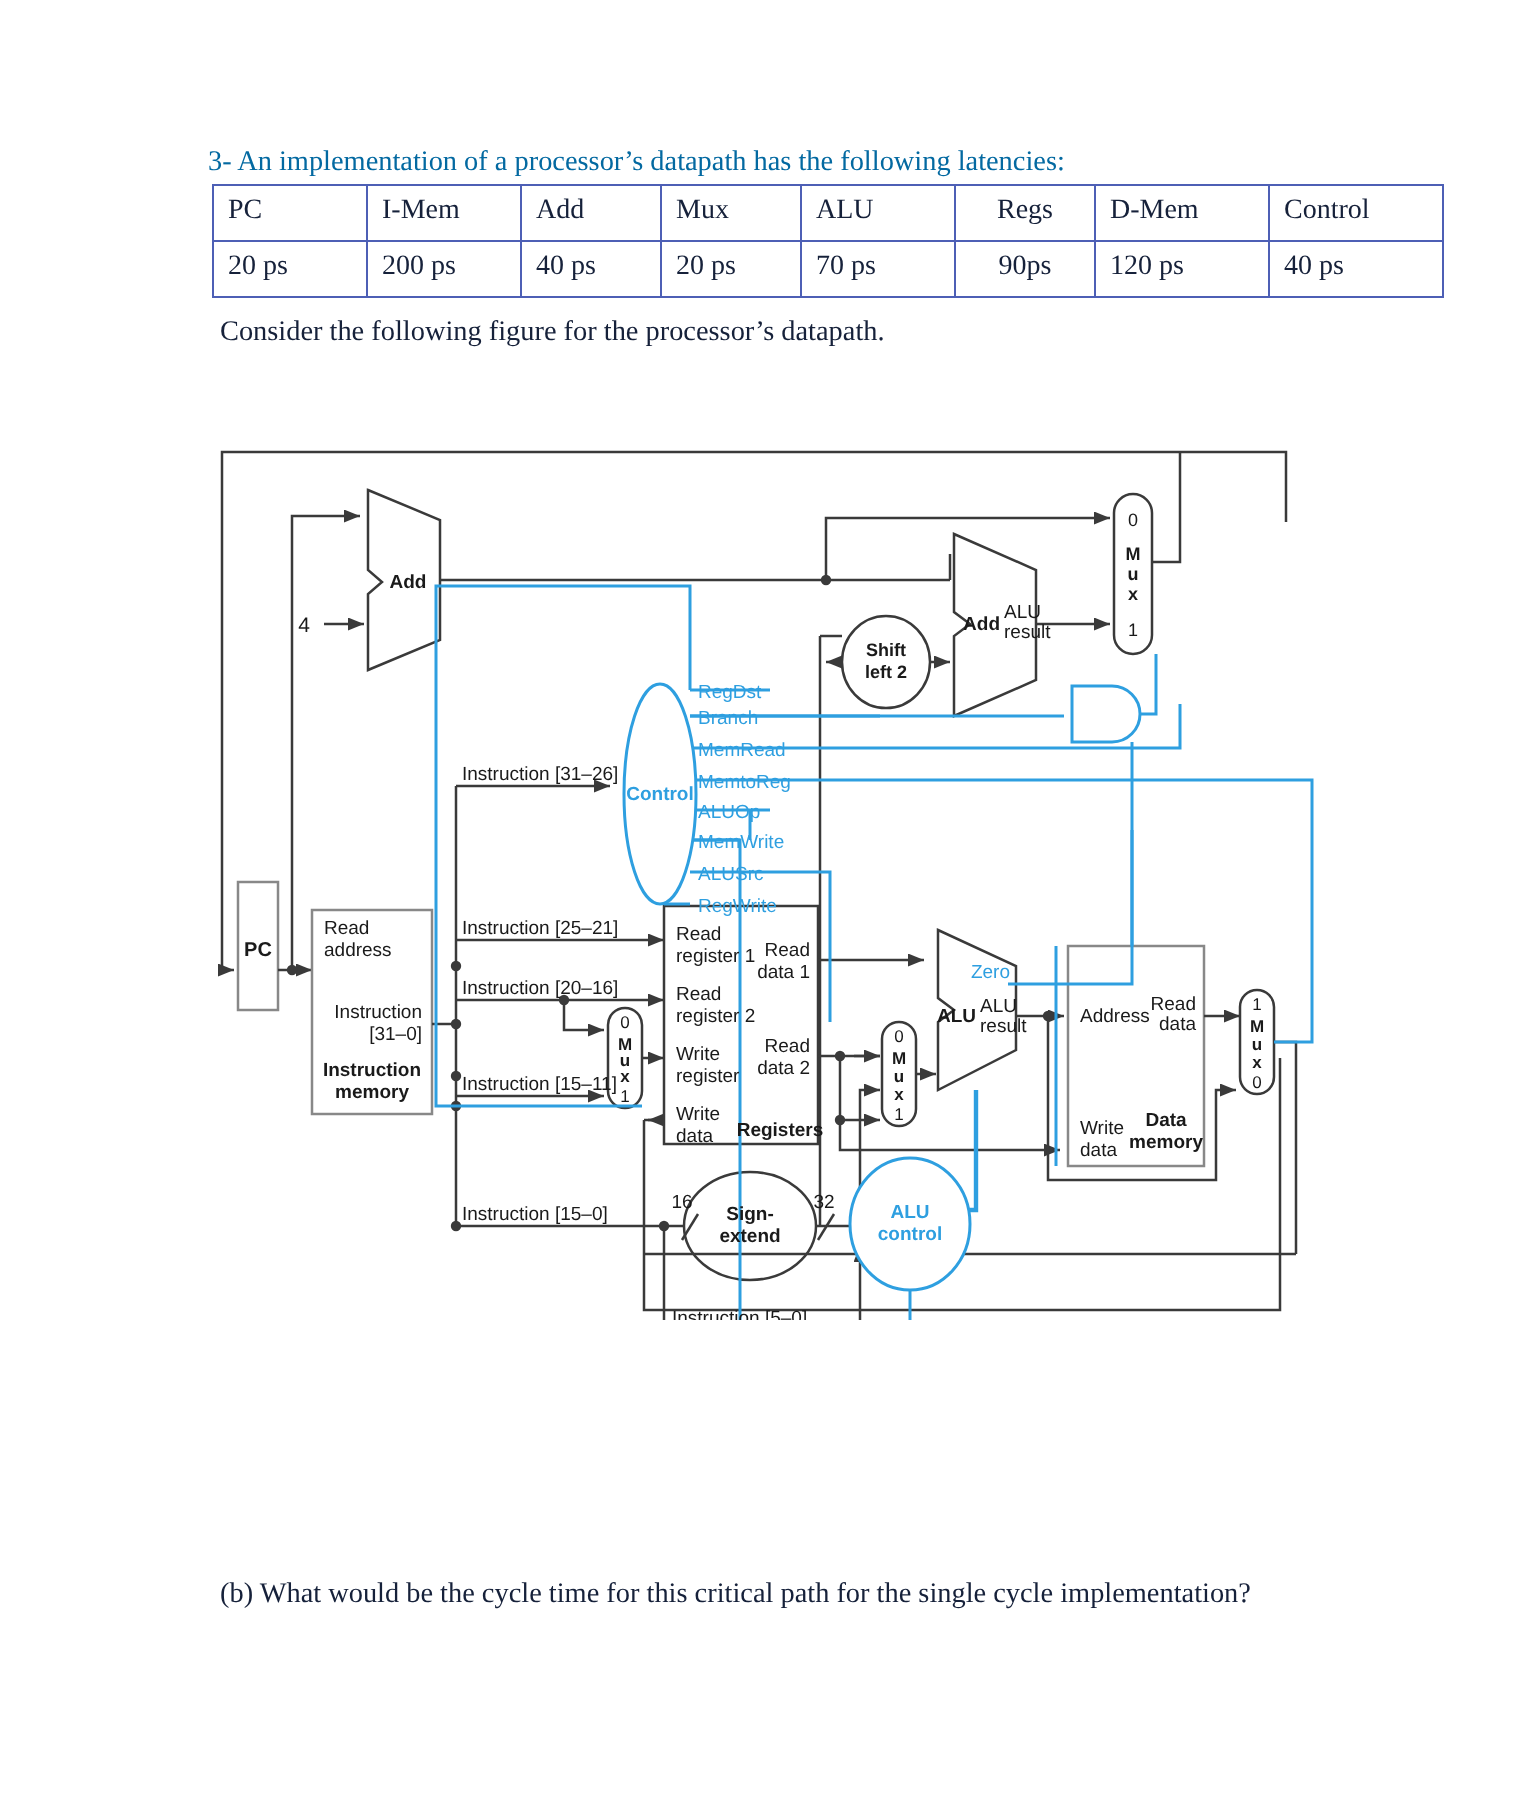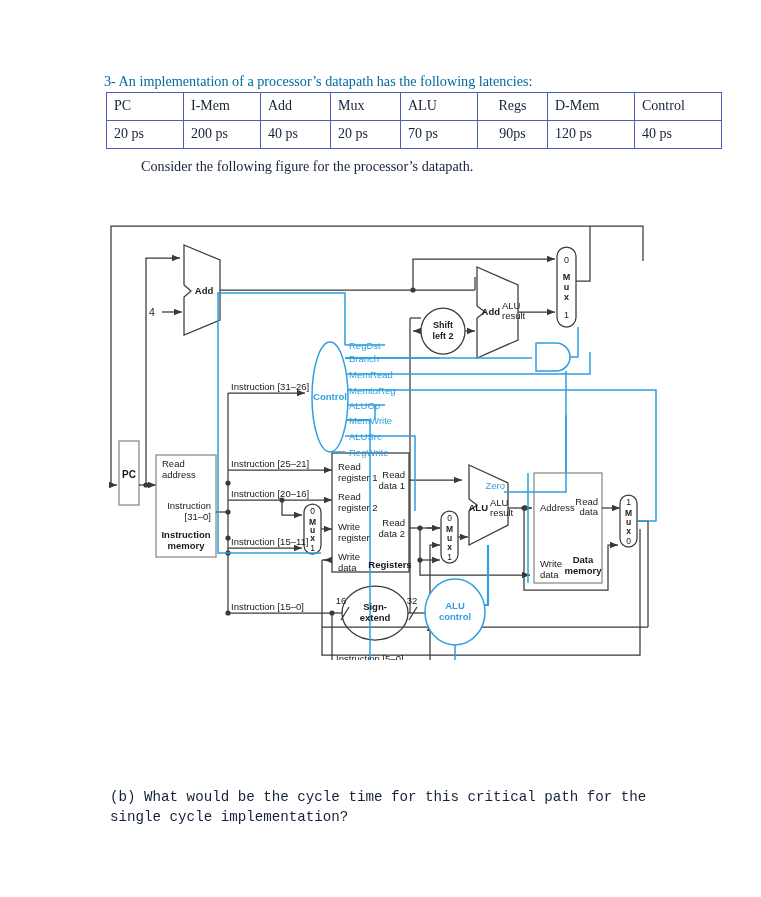--- a/index.html
+++ b/index.html
@@ -53,41 +53,40 @@
   .lat-table tr td:nth-child(6) { width: 55px; text-align: center; }
   .lat-table tr td:nth-child(7) { width: 72px; }
   .lat-table tr td:nth-child(8) { width: 72px; }
 
   .consider {
     position: absolute;
     left: 110px;
     top: 158px;
     font-size: 14.2px;
     color: #16213a;
-    margin-left: 31px;
   }
   
   #figure {
     position: absolute;
     left: 100px;
     top: 215px;
     width: 565px;
     height: 445px;
   }
   #figure svg { display: block; }
   .qa {
     position: absolute;
     left: 110px;
     width: 560px;
     font-size: 14.2px;
     line-height: 1.38;
     color: #16213a;
   }
   #qa-a { top: 720px; }
-  #qa-b { top: 788px; font-family: Liberation Mono, monospace; }
+  #qa-b { top: 788px; }
 </style>
 </head>
 <body>
 
 <div id="page">
 
   <div class="q-intro">3- An implementation of a processor’s datapath has the following latencies:</div>
 
   <table class="lat-table">
     <tbody>

